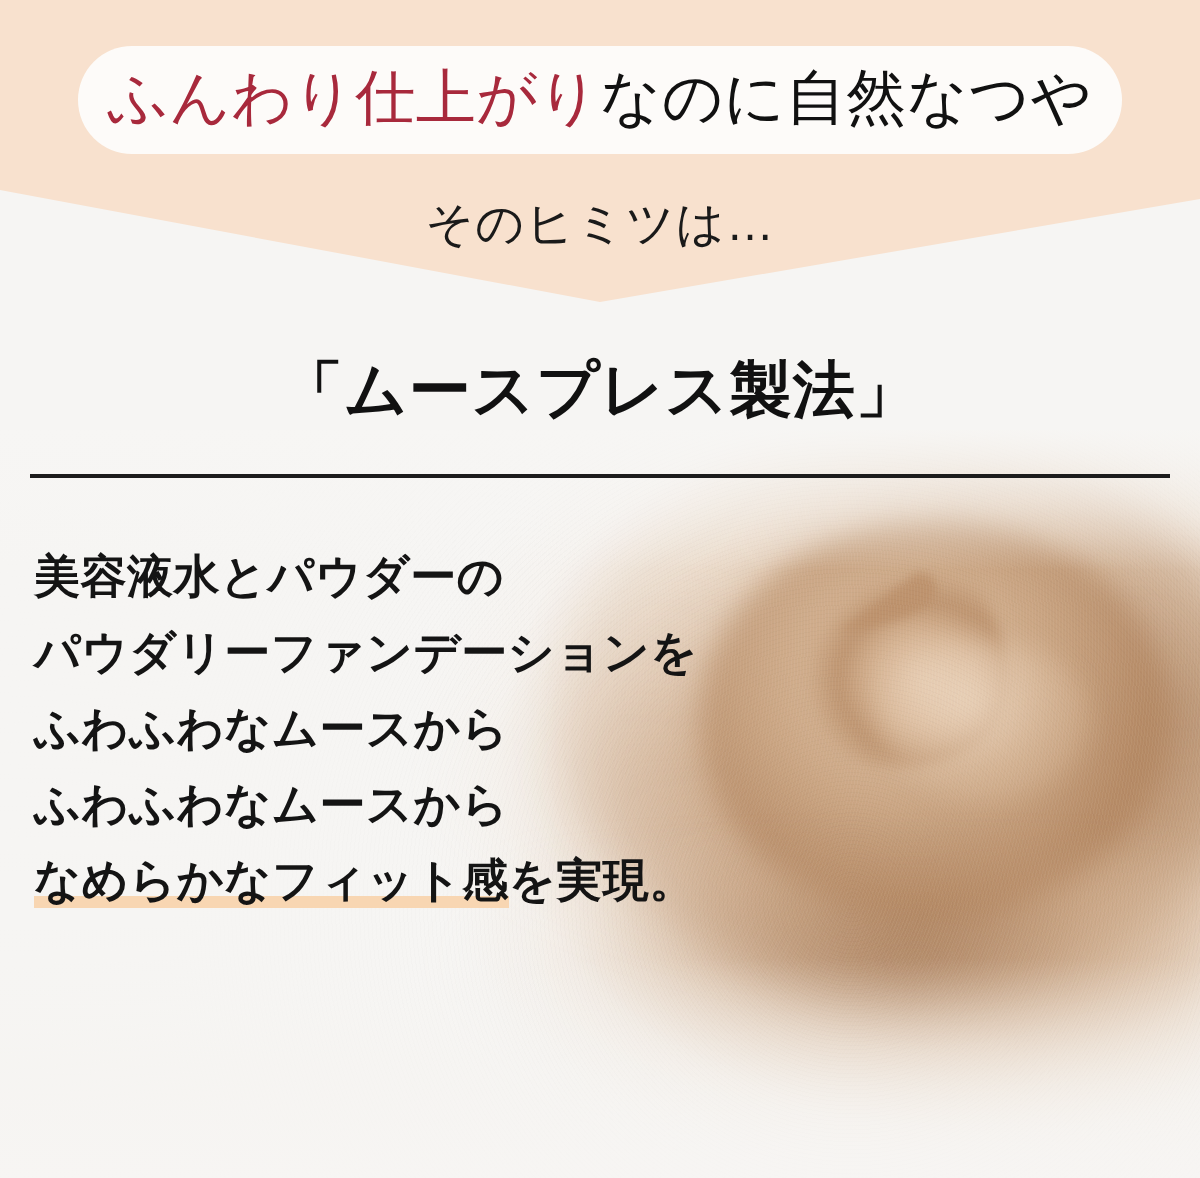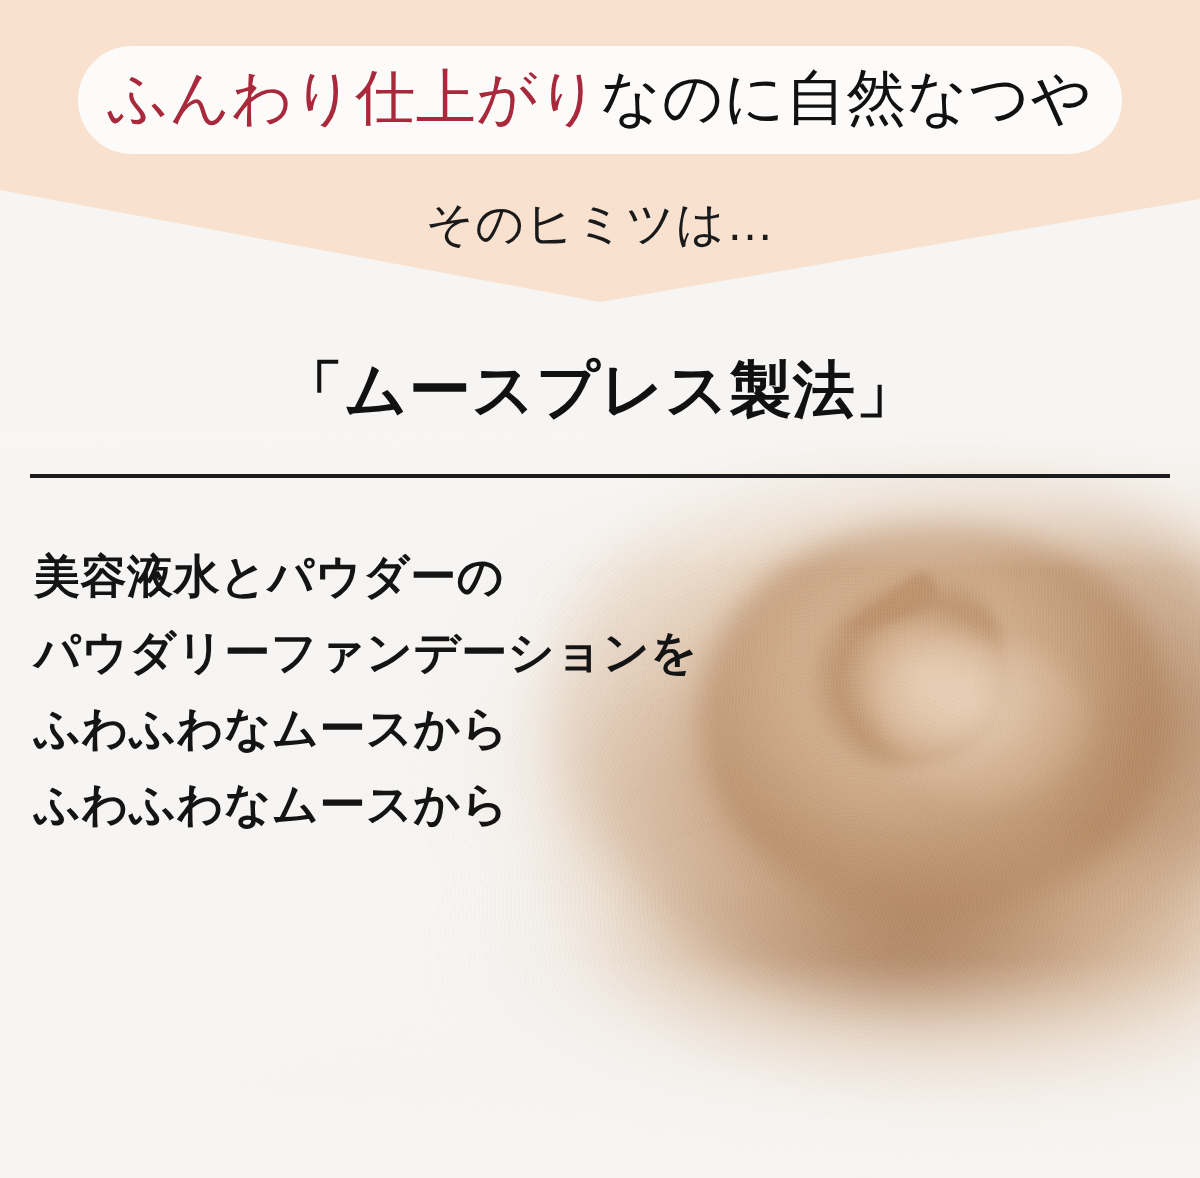--- a/index.html
+++ b/index.html
@@ -291,16 +291,19 @@
 
     <div class="copy-line">
       <span>ふわふわなムースから</span>
     </div>
 
 
     <div class="copy-line">
       <span>ふわふわなムースから</span>
     </div>
 
+    <div class="copy-line">
+      <span></span><span class="mark">なめらかなフィット感</span><span>を実現。</span>
+    </div>
 
   </div>
 
 </div>
 
 </body></html>

